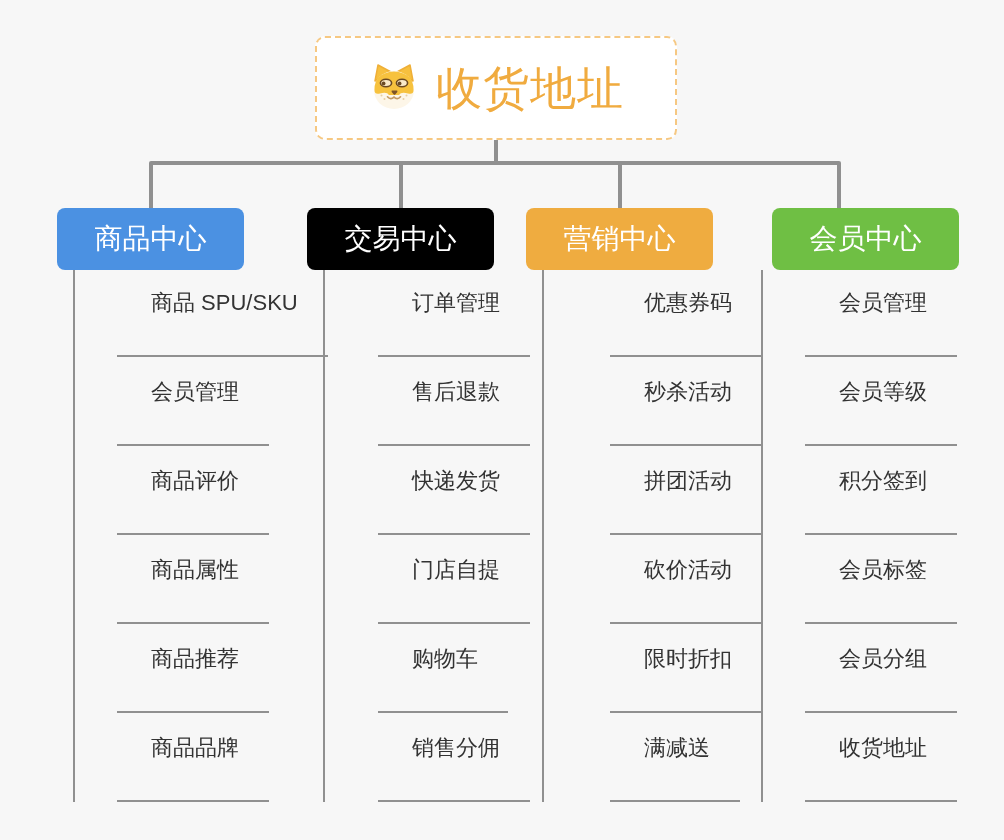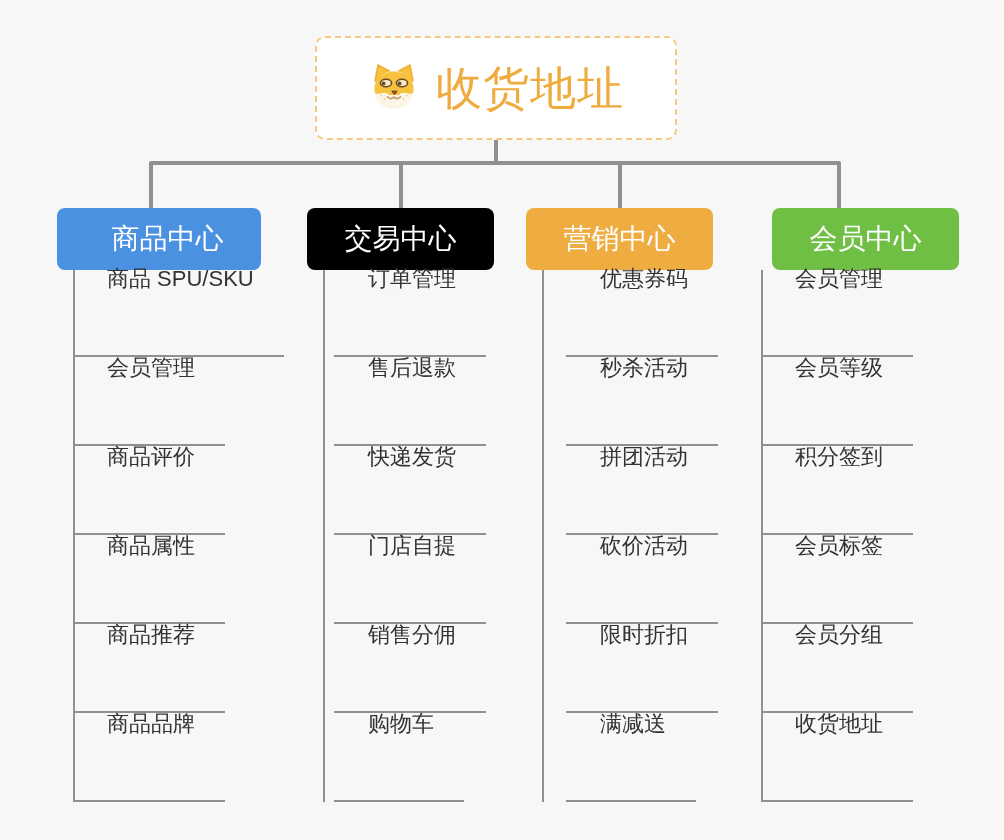--- a/index.html
+++ b/index.html
@@ -46,23 +46,24 @@
   
   .trunk{position:absolute;top:270px;width:2px;height:532px;background:var(--conn,#909090);}
   .t0{left:73px;} .t1{left:323px;} .t2{left:542px;} .t3{left:761px;}
   .children{
     position:absolute;top:268px;
     display:flex;flex-direction:column;align-items:flex-start;
   }
   .col0{left:73px;} .col1{left:334px;} .col2{left:566px;} .col3{left:761px;}
   .child{
     box-sizing:border-box;height:89px;width:max-content;
-    display:flex;align-items:flex-start;
+    display:flex;align-items:center;
     padding:0 30px 18px 34px;
     border-bottom:2px solid var(--conn,#909090);
+    margin-left:44px;
   }
   .child-label{
     font-size:22px;line-height:1;
     color:var(--child-text,#333);
     white-space:nowrap;
   }
 </style>
 </head>
 <body>
 
@@ -95,21 +96,21 @@
       <path d="M19.5,34.8 q3.2,3.6 6.5,0.3 q3.3,3.3 6.5,-0.3" fill="none" stroke="#C49A62" stroke-width="1.7" stroke-linecap="round"></path>
 
       <circle cx="13.5" cy="33.5" r="1" fill="#E8CFA0"></circle>
       <circle cx="16.5" cy="37" r="1" fill="#E8CFA0"></circle>
       <circle cx="38.5" cy="33.5" r="1" fill="#E8CFA0"></circle>
       <circle cx="35.5" cy="37" r="1" fill="#E8CFA0"></circle>
     </svg>
     <span class="root-title">收货地址</span>
   </div>
 
-  <div class="branch-head b0" style="background: rgb(75, 145, 226); padding-left: 17px;">商品中心</div>
+  <div class="branch-head b0" style="background: rgb(75, 145, 226);">商品中心</div>
   <div class="branch-head b1" style="background: #000000;">交易中心</div>
   <div class="branch-head b2" style="background: rgb(239, 172, 64);">营销中心</div>
   <div class="branch-head b3" style="background: rgb(111, 191, 68);">会员中心</div>
 
   <div class="trunk t0"></div>
   <div class="trunk t1"></div>
   <div class="trunk t2"></div>
   <div class="trunk t3"></div>
 
   <div class="children col0">
@@ -139,24 +140,24 @@
       <div class="child">
     <span class="child-label">售后退款</span>
   </div>
       <div class="child">
     <span class="child-label">快递发货</span>
   </div>
       <div class="child">
     <span class="child-label">门店自提</span>
   </div>
       <div class="child">
-    <span class="child-label">销售分佣</span>
+    <span class="child-label">购物车</span>
   </div>
       <div class="child">
-    <span class="child-label">购物车</span>
+    <span class="child-label">销售分佣</span>
   </div>
     </div>
   <div class="children col2">
       <div class="child">
     <span class="child-label">优惠券码</span>
   </div>
       <div class="child">
     <span class="child-label">秒杀活动</span>
   </div>
       <div class="child">

